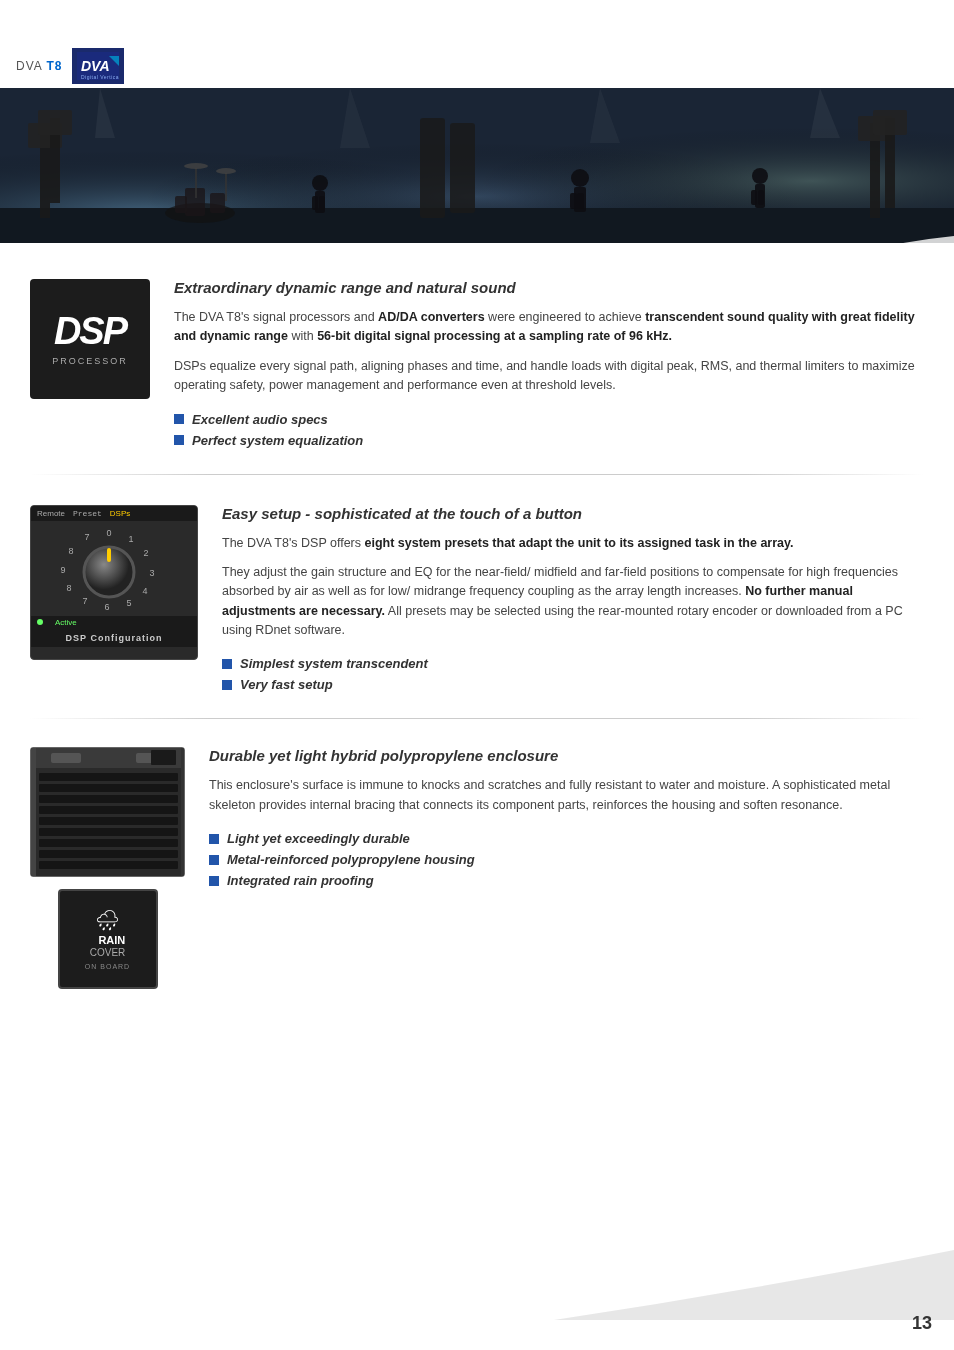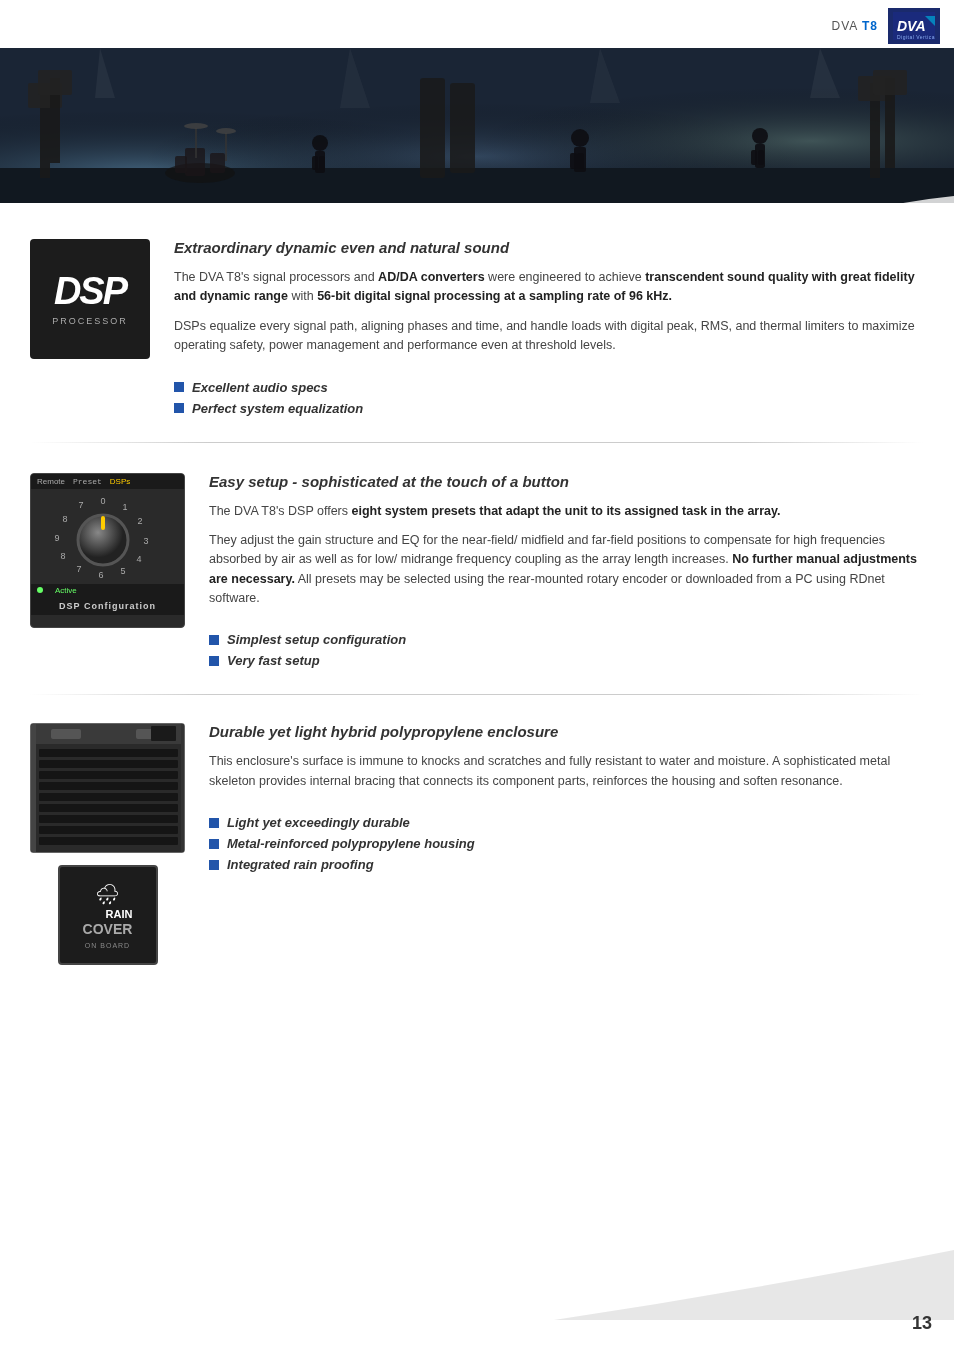--- a/index.html
+++ b/index.html
@@ -11,24 +11,24 @@
       font-family: Arial, Helvetica, sans-serif;
       font-size: 13px;
       color: #333333;
       position: relative;
       overflow-x: hidden;
     }
 
     
     .header {
       display: flex;
-      justify-content: flex-end;
-      align-items: center;
-      padding: 8px 14px 4px 10px;
+      align-items: center;
+      padding: 8px 14px 4px 16px;
       gap: 10px;
+      margin-top: 40px;
     }
 
     .header-title {
       font-size: 12px;
       color: #555;
       letter-spacing: 1px;
     }
 
     .header-title span {
       font-weight: bold;
@@ -104,21 +104,21 @@
       margin-bottom: 10px;
     }
 
     .section-body b {
       color: #222;
     }
 
     .bullet-list {
       list-style: none;
       padding: 0;
-      margin-top: 24px;
+      margin-top: 16px;
     }
 
     .bullet-list li {
       display: flex;
       align-items: center;
       gap: 8px;
       font-size: 13px;
       font-weight: bold;
       font-style: italic;
       color: #333;
@@ -158,21 +158,21 @@
     .dsp-label {
       font-size: 9px;
       letter-spacing: 2px;
       color: #aaa;
       margin-top: 6px;
       text-transform: uppercase;
     }
 
     
     .dsp-config-box {
-      width: 155px;
+      width: 168px;
       height: 155px;
       background: #2a2a2a;
       border-radius: 4px;
       overflow: hidden;
       position: relative;
       border: 1px solid #444;
     }
 
     .dsp-config-header {
       background: #1a1a1a;
@@ -374,21 +374,21 @@
 <div class="section" style="padding-top:36px;">
 
   <div class="section-image">
     <div class="dsp-box">
       <div class="dsp-letters">DSP</div>
       <div class="dsp-label">PROCESSOR</div>
     </div>
   </div>
 
   <div class="section-content">
-    <div class="section-title">Extraordinary dynamic even and natural sound</div>
+    <div class="section-title">Extraordinary dynamic range and natural sound</div>
 
     <div class="section-body">
       The DVA T8's signal processors and <b>AD/DA converters</b> were engineered to achieve
       <b>transcendent sound quality with great fidelity and dynamic range</b> with <b>56-bit
       digital signal processing at a sampling rate of 96 kHz.</b>
     </div>
     <div class="section-body">
       DSPs equalize every signal path, aligning phases and time, and handle loads with
       digital peak, RMS, and thermal limiters to maximize operating safety, power
       management and performance even at threshold levels.
@@ -469,21 +469,21 @@
       They adjust the gain structure and EQ for the near-field/ midfield and far-field
       positions to compensate for high frequencies absorbed by air as well as for low/
       midrange frequency coupling as the array length increases. <b>No further manual
       adjustments are necessary.</b> All presets may be selected using the rear-mounted
       rotary encoder or downloaded from a PC using RDnet software.
     </div>
 
     <ul class="bullet-list">
       <li>
         <div class="bullet-square"></div>
-        <span>Simplest setup configuration</span>
+        <span>Simplest system transcendent</span>
       </li>
       <li>
         <div class="bullet-square"></div>
         <span>Very fast setup</span>
       </li>
     </ul>
   </div>
 </div>
 
 <div class="section-divider"></div>
@@ -516,21 +516,21 @@
         <rect x="105" y="5" width="30" height="10" fill="#555" rx="2"></rect>
 
         <rect x="120" y="2" width="25" height="15" fill="#1a1a1a" rx="1"></rect>
       </svg>
     </div>
 
     <div class="rain-box">
       <div class="rain-icon">🌧</div>
       <div class="rain-title">
         <div>RAIN</div>
-        <div style="font-size:14px;color:#aaa;font-weight:bold;">COVER</div>
+        <div style="font-size:10px;color:#aaa;font-weight:normal;">COVER</div>
       </div>
       <div class="rain-label">ON BOARD</div>
     </div>
   </div>
 
   <div class="section-content">
     <div class="section-title">Durable yet light hybrid polypropylene enclosure</div>
 
     <div class="section-body">This enclosure's surface is immune to knocks and scratches and fully resistant to water and moisture. A sophisticated metal skeleton provides internal bracing that connects its component parts, reinforces the housing and soften resonance.</div>
 

